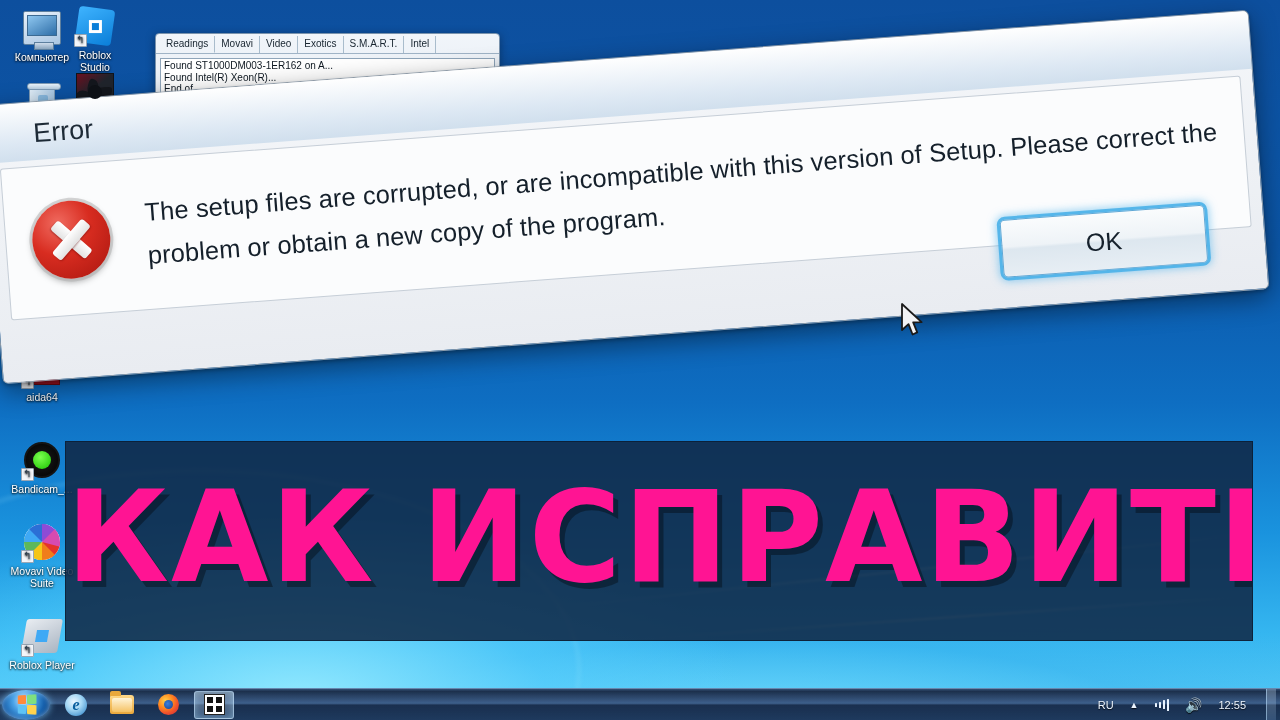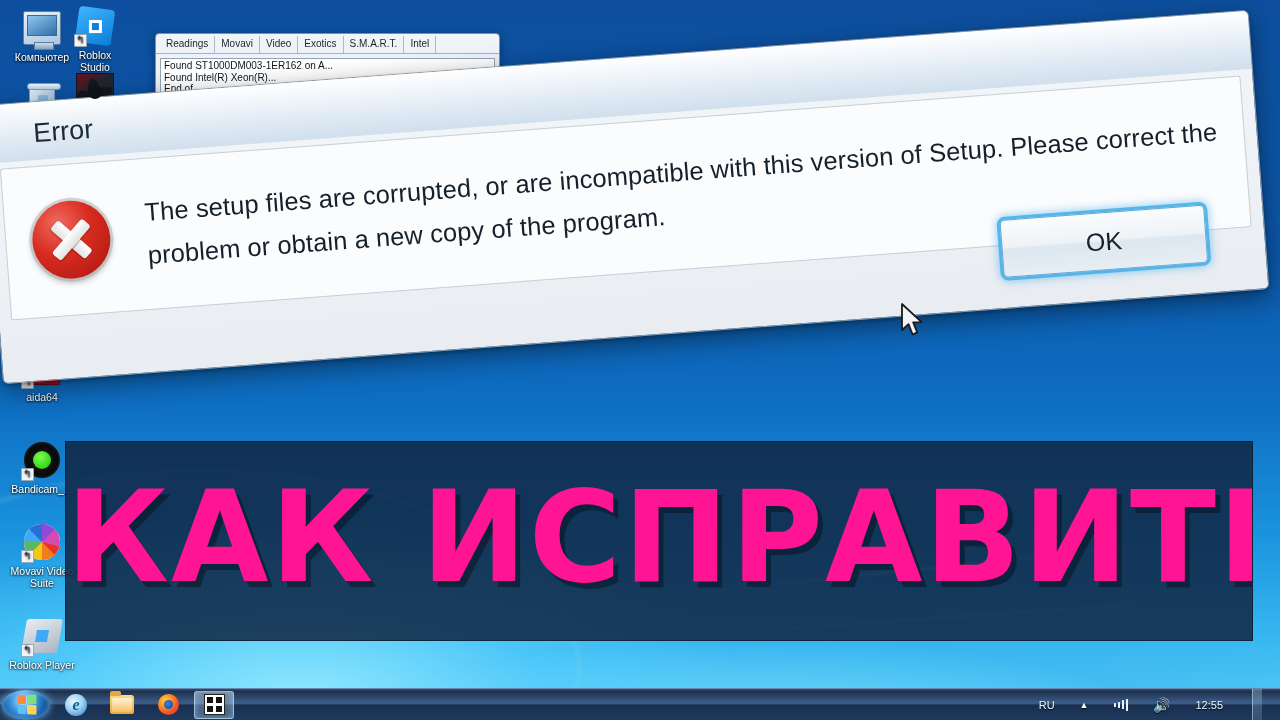--- a/index.html
+++ b/index.html
@@ -211,21 +211,21 @@
   .t-ie::after{content:"e";position:absolute;inset:0;display:flex;align-items:center;justify-content:center;
     color:#0a5f9e;font-style:italic;font-weight:bold;font-size:16px;font-family:"Liberation Serif",serif;}
   .t-exp { width:24px;height:19px; background:linear-gradient(#ffd98a,#e9a83c); border-radius:2px 3px 2px 2px; position:relative;}
   .t-exp::before{content:"";position:absolute;left:0;top:-4px;width:11px;height:5px;background:#e9a83c;border-radius:2px 2px 0 0;}
   .t-exp::after{content:"";position:absolute;left:2px;top:3px;right:2px;bottom:2px;background:linear-gradient(#fff4d8,#f5c264);border-radius:2px;}
   .t-ff { width:21px;height:21px;border-radius:50%;
     background:radial-gradient(circle at 35% 32%, #ffd24d 0%, #ff8a1f 36%, #ef4f2c 64%, #bf2838 100%);}
   .t-ff::after{content:"";display:block;margin:6px auto 0;width:9px;height:9px;border-radius:50%;background:radial-gradient(circle at 40% 40%,#3a7fdd,#16438c);}
   .t-sf { width:21px; height:21px; background:#fff; border:1px solid #222; position:relative; }
   .t-sf i { position:absolute; background:#111; width:6px; height:6px; }
-  #tray { margin-left:auto; display:flex; align-items:center; gap:25px; padding-right:18px; height:100%; }
+  #tray { margin-left:auto; display:flex; align-items:center; gap:16px; padding-right:4px; height:100%; }
   #tray .tr {
     color:#eef6ff; font-size:11px; text-shadow:0 1px 1px rgba(0,0,0,.7);
     display:flex; align-items:center;
   }
   .bars { display:flex; align-items:flex-end; gap:1.5px; height:13px; }
   .bars i { width:2.5px; background:#e8f3ff; border-radius:.5px; }
   #showdesk { width:10px; height:32px; margin-left:4px;
     background:linear-gradient(rgba(210,232,252,.30),rgba(150,190,235,.18));
     border-left:1px solid rgba(190,225,255,.55); }
 </style>

